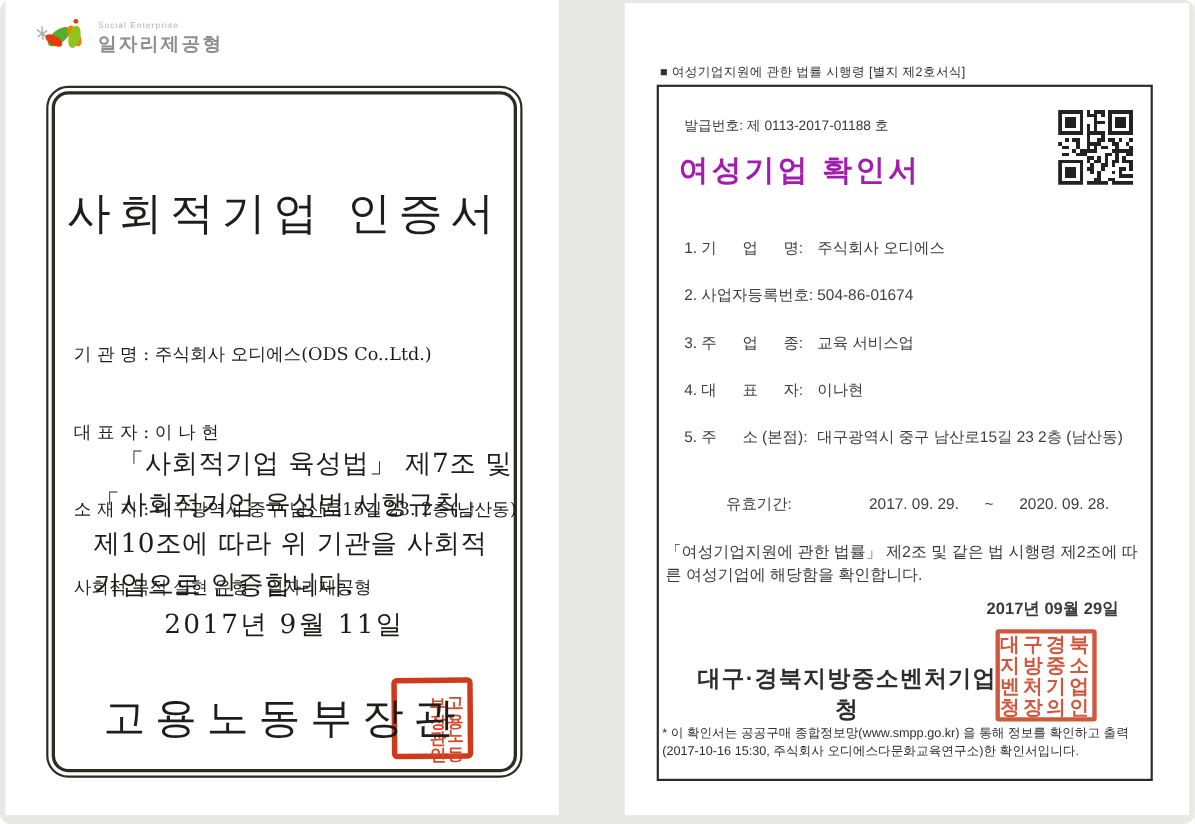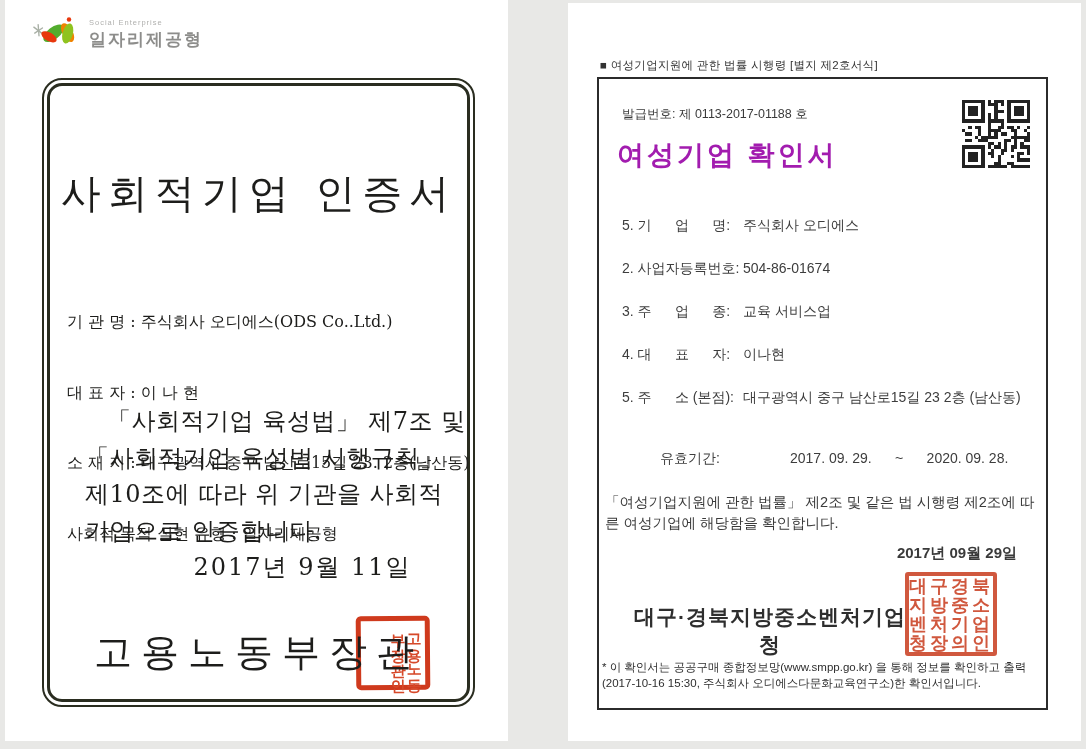--- a/index.html
+++ b/index.html
@@ -1,18 +1,18 @@
 <!DOCTYPE html>
 <html><head>
 <meta charset="utf-8">
 <style>
   * { margin:0; padding:0; box-sizing:border-box; }
   html,body { width:1086px; height:749px; }
   body { font-family:"Liberation Sans", sans-serif; position:relative; overflow:hidden; }
-  #stage { position:absolute; inset:0; width:1086px; height:749px; }
+  #stage { position:absolute; inset:0; width:1086px; height:749px;border-radius:10px; }
 
   .panel { position:absolute; background:#ffffff; }
   #left-panel  { left:5px;   top:0;   width:503px; height:741px; }
   #right-panel { left:568px; top:3px; width:513px; height:738px; }
 
   
   .logo-wrap { position:absolute; left:26px; top:10px; display:flex; align-items:center; }
   .logo-text { margin-left:6px; }
   .logo-tagline { font-size:7.5px; color:#b0b0ae; letter-spacing:1px; }
   .logo-brand { font-size:17px; color:#8d8d8b; font-weight:700; letter-spacing:2px; margin-top:1px; }
@@ -24,21 +24,21 @@
 
   .l-serif { font-family:"DejaVu Serif", serif; color:#1d1d1b; }
   .cert-number { position:absolute; left:60px; top:107px; font-size:15px; letter-spacing:0.5px; }
   .cert-title  { position:absolute; left:37px; top:166px; width:433px; text-align:center;
                  font-size:40px; font-weight:400; letter-spacing:7px; }
   .info-block  { position:absolute; left:62px; top:263px; font-size:16px; line-height:23.5px;
                  white-space:pre-wrap; }
   .cert-body   { position:absolute; left:56px; top:403px; width:382px; font-size:24px;
                  line-height:36.5px; text-indent:22px; white-space:pre-wrap; letter-spacing:0.5px;margin-left:24px; }
   .cert-date   { position:absolute; left:37px; top:551px; width:433px; text-align:center;
-                 font-size:24px; letter-spacing:2px;margin-left:44px; }
+                 font-size:24px; letter-spacing:2px; }
   .cert-issuer { position:absolute; left:37px; top:627px; width:433px; text-align:center;
                  font-size:38px; letter-spacing:9px; z-index:2; }
   .seal-left   { position:absolute; left:351px; top:616px; width:74px; height:74px; z-index:1;
                  border:5px solid #cf3a1d; border-radius:5px; padding:2px 3px;
                  writing-mode:vertical-rl; font-size:15px; line-height:16px; font-weight:700;
                  color:#d6492a; letter-spacing:0; font-family:"DejaVu Serif", serif;
                  transform:rotate(-0.5deg); }
   .form-note { position:absolute; left:600px; top:58px; font-size:11.5px; color:#333; letter-spacing:0.3px; }
   .r-box { position:absolute; left:597px; top:77px; width:451px; height:633px; border:2px solid #2b2b2b; }
   .issue-number { position:absolute; left:622px; top:106px; font-size:12.5px; color:#3a3a3a; }
@@ -249,21 +249,21 @@
         <rect x="14" y="0" width="7" height="7" fill="#222"></rect>
         <rect x="15" y="1" width="5" height="5" fill="#fff"></rect>
         <rect x="16" y="2" width="3" height="3" fill="#222"></rect>
         <rect x="0" y="14" width="7" height="7" fill="#222"></rect>
         <rect x="1" y="15" width="5" height="5" fill="#fff"></rect>
         <rect x="2" y="16" width="3" height="3" fill="#222"></rect>
       </svg></div>
   <div class="r-title">여성기업 확인서</div>
 
   <div class="field-row" style="top:217px">
-    <span class="field-label">5. 기      업      명:</span>
+    <span class="field-label">1. 기      업      명:</span>
     <span class="field-value">주식회사 오디에스</span>
   </div>
   <div class="field-row" style="top:260px">
     <span class="field-label">2. 사업자등록번호:</span>
     <span class="field-value">504-86-01674</span>
   </div>
   <div class="field-row" style="top:303px">
     <span class="field-label">3. 주      업      종:</span>
     <span class="field-value">교육 서비스업</span>
   </div>

